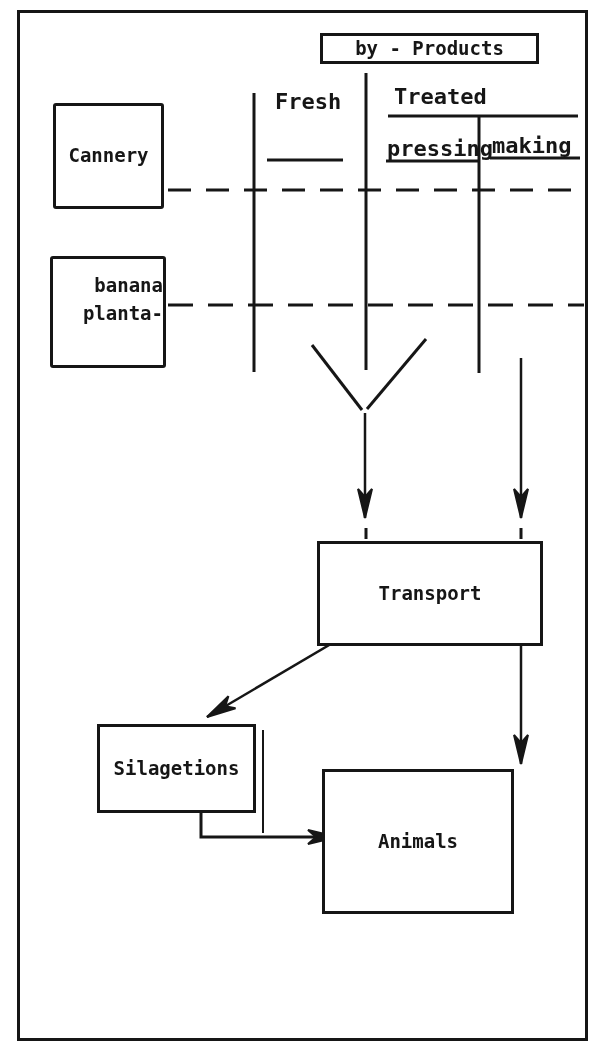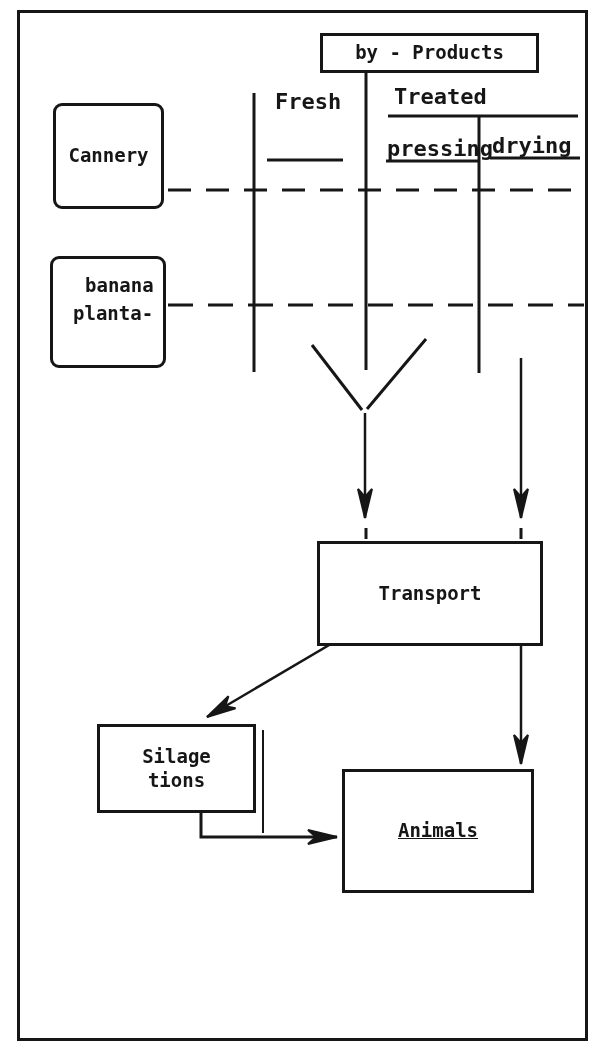--- a/index.html
+++ b/index.html
@@ -13,35 +13,35 @@
   }
   .frame {
     position:absolute; left:17px; top:10px; width:571px; height:1031px;
     border:3px solid var(--ink);
   }
   .node {
     position:absolute; border:3px solid var(--ink); background:var(--paper);
     display:flex; align-items:center; justify-content:center;
     font-size:19px; font-weight:bold; line-height:1.25; text-align:center;
   }
-  .node.rounded { border-radius:9px; border-width:3px; }
+  .node.rounded { border-radius:3px; border-width:3px;text-align:right; }
   .lbl {
     position:absolute; font-size:22px; font-weight:bold; white-space:nowrap;
   }
-  .box-byproducts { left:320px; top:33px;  width:219px; height:40px; }
+  .box-byproducts { left:320px; top:33px;  width:219px; height:31px; }
   .box-cannery    { left:53px;  top:103px; width:111px; height:106px; }
   .box-banana     { left:50px;  top:256px; width:116px; height:112px;
                     display:block; padding-top:12px; text-align:left; }
   .box-banana .ln { display:block; line-height:28px; }
   .box-banana .ln1 { padding-left:32px; }
   .box-banana .ln2 { padding-left:20px; }
   .box-banana .ln3 { padding-left:32px; }
   .box-transport  { left:317px; top:521px; width:226px; height:105px;margin-top:20px; }
-  .box-silage     { left:97px;  top:724px; width:159px; height:89px; flex-direction:column; }
-  .box-animals    { left:342px; top:769px; width:192px; height:124px;text-decoration:underline; }
+  .box-silage     { left:97px;  top:724px; width:159px; height:89px; flex-direction:row; }
+  .box-animals    { left:322px; top:769px; width:192px; height:145px; }
   .lbl-fresh    { left:275px; top:89px;  }
   .lbl-treated  { left:394px; top:84px;  }
   .lbl-pressing { left:387px; top:136px; }
   .lbl-drying   { left:492px; top:133px; }
   svg.wires { position:absolute; left:0; top:0; width:600px; height:1056px; color:var(--ink); }
   svg.wires * { vector-effect:non-scaling-stroke; }
 </style>
 </head>
 <body>
 
@@ -107,15 +107,15 @@
     <span>tions</span>
   </div>
 
   <div class="node box-animals">
     <span>Animals</span>
   </div>
 
   <div class="lbl lbl-fresh">Fresh</div>
   <div class="lbl lbl-treated">Treated</div>
   <div class="lbl lbl-pressing">pressing</div>
-  <div class="lbl lbl-drying">drying</div>
+  <div class="lbl lbl-drying">making</div>
 
 </div>
 
 </body></html>

